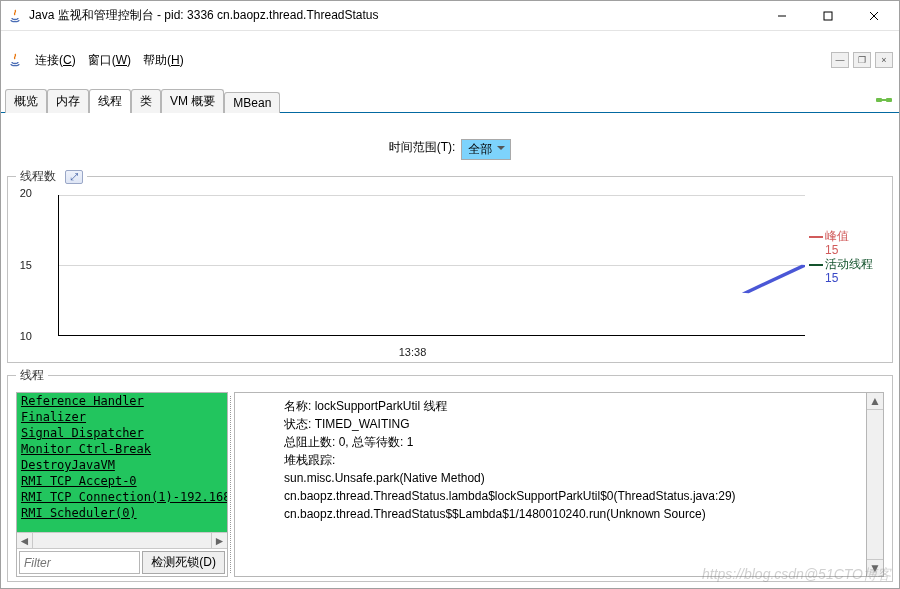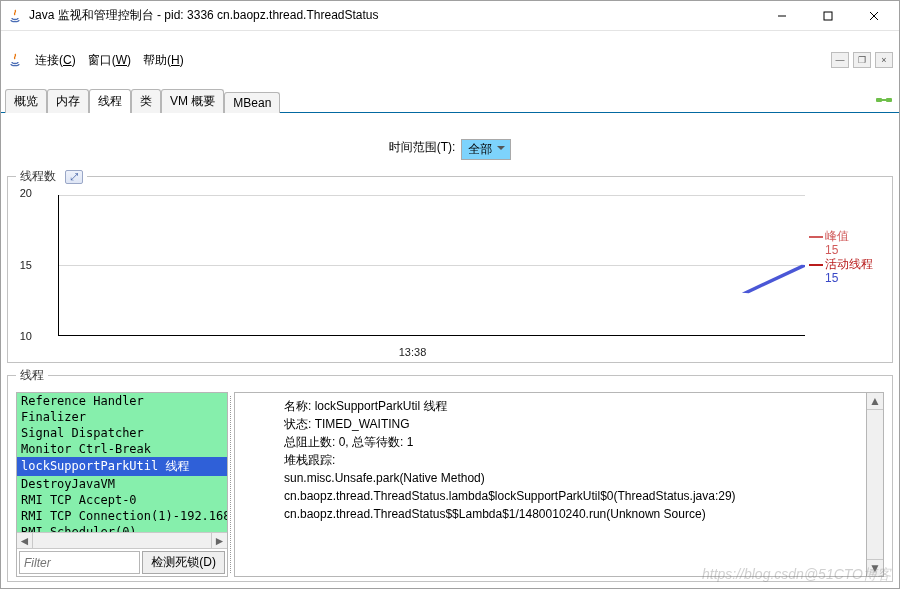--- a/index.html
+++ b/index.html
@@ -35,29 +35,29 @@
   .chart {flex:1;position:relative;height:165px;}
   .y-axis {position:absolute;left:0;top:0;bottom:22px;width:36px;}
   .y-tick {position:absolute;right:20px;font-size:11px;color:#222;transform:translateY(-50%);}
   .plot {position:absolute;left:42px;right:4px;top:2px;bottom:22px;border-left:1px solid #000;border-bottom:1px solid #000;}
   .grid-h {position:absolute;left:0;right:0;border-top:1px solid #d7d7d7;}
   .data-line {position:absolute;stroke:#4a57d6;stroke-width:1.5;fill:none;}
   .x-label {position:absolute;bottom:0;left:50%;transform:translateX(-50%);font-size:11px;color:#222;}
   .legend {width:75px;font-size:11px;padding-top:36px;}
   .legend .peak-l {color:#d15b5b;}
   .legend .peak-v {color:#d15b5b;}
-  .legend .act-l {color:#b91c1c;}
+  .legend .act-l {color:#14532d;}
   .legend .act-v {color:#3a49c7;}
   .legend .mark {display:inline-block;width:14px;border-top:2px solid currentColor;vertical-align:middle;margin-right:2px;}
   .legend-pair{white-space:nowrap;line-height:14px;}
   
   .lower {flex:1;display:flex;flex-direction:column;min-height:0;}
   .split {flex:1;display:flex;min-height:0;}
   .list-panel {width:212px;display:flex;flex-direction:column;border:1px solid #b6b6b6;}
-  .thread-list {flex:1;overflow:auto;background:#86efac;}
+  .thread-list {flex:1;overflow:auto;background:#22c55e;text-decoration:underline;}
   .thread-list .item {padding:1px 4px;font-family:"SimSun",monospace;font-size:12px;white-space:nowrap;cursor:default;}
   .thread-list .item.selected {background:#2f60d8;color:#fff;}
   .hscroll {height:16px;border-top:1px solid #c9c9c9;background:#f0f0f0;display:flex;align-items:center;}
   .hscroll .arrow{width:16px;height:100%;display:flex;align-items:center;justify-content:center;color:#666;border-right:1px solid #c9c9c9;}
   .hscroll .arrow.r{border-right:none;border-left:1px solid #c9c9c9;}
   .hscroll .track{flex:1;}
   .filter-row {display:flex;border-top:1px solid #c9c9c9;}
   .filter-row input {flex:1;border:1px solid #b6b6b6;margin:2px;padding:2px 4px;font-style:italic;color:#888;min-width:0;}
   .detect-btn {margin:2px 2px 2px 0;border:1px solid #a9a9a9;background:#efefef;padding:2px 8px;}
   .vsplit {width:6px;cursor:col-resize;background:transparent;position:relative;}
@@ -176,21 +176,20 @@
 
     <fieldset class="lower">
       <legend>线程</legend>
       <div class="split">
         <div class="list-panel">
           <div class="thread-list" id="tlist">
               <div class="item">Reference Handler</div>
               <div class="item">Finalizer</div>
               <div class="item">Signal Dispatcher</div>
               <div class="item">Monitor Ctrl-Break</div>
-              <div class="item selected">lockSupportParkUtil 线程</div>
               <div class="item">DestroyJavaVM</div>
               <div class="item">RMI TCP Accept-0</div>
               <div class="item">RMI TCP Connection(1)-192.168.</div>
               <div class="item">RMI Scheduler(0)</div>
             </div>
           <div class="hscroll">
             <div class="arrow">◄</div>
             <div class="track"></div>
             <div class="arrow r">►</div>
           </div>

